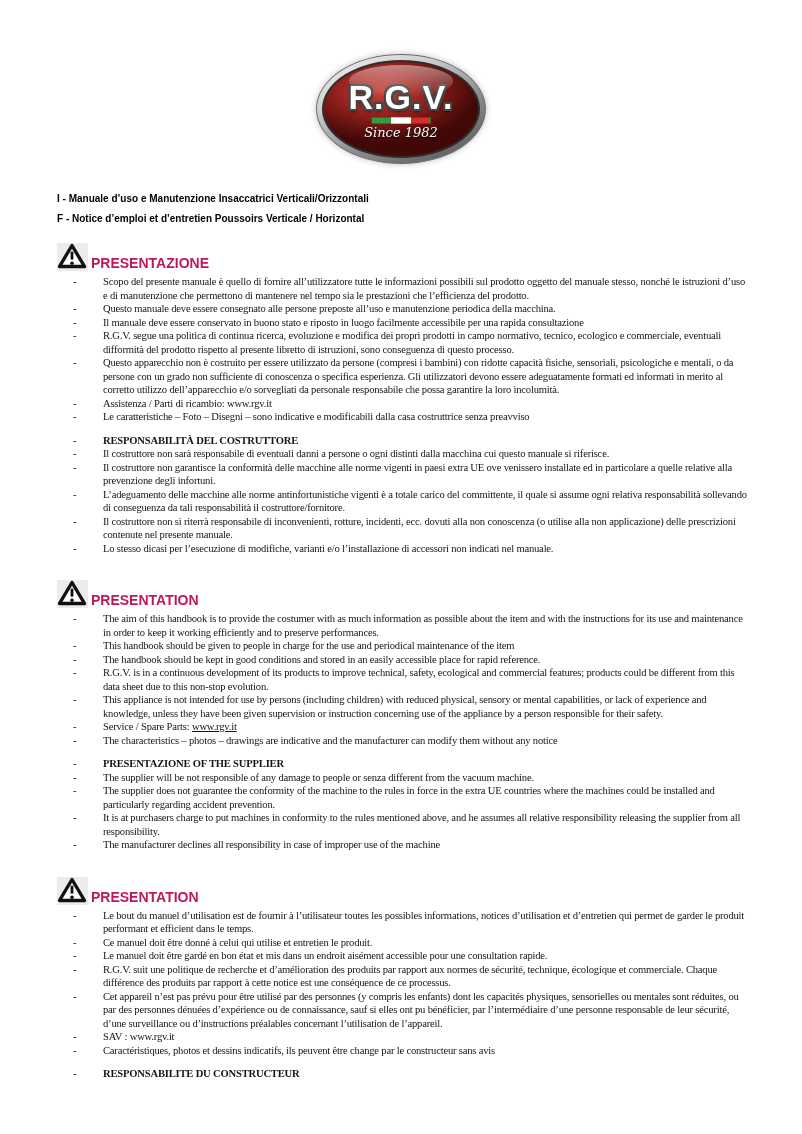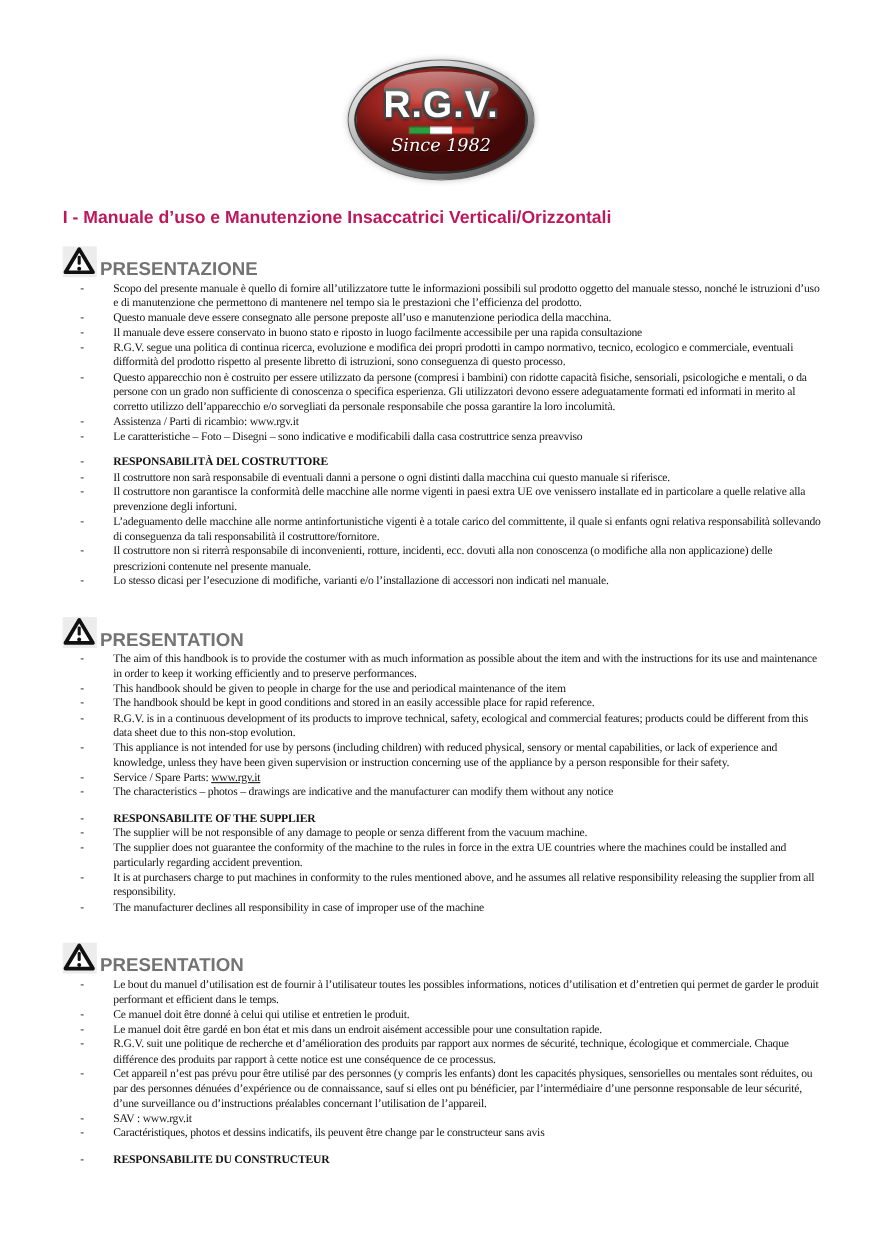--- a/index.html
+++ b/index.html
@@ -28,33 +28,33 @@
     border-radius:50%;
     background:linear-gradient(rgba(255,255,255,0.45), rgba(255,255,255,0));
     pointer-events:none;
   }
   .logo-brand {
     font-size:34px; font-weight:bold; letter-spacing:1px; color:#ffffff; line-height:1;
     text-shadow:-2px -2px 0 #454545, 2px -2px 0 #454545, -2px 2px 0 #454545, 2px 2px 0 #454545, 0 3px 3px rgba(0,0,0,0.55);
   }
   .logo-flag { width:58px; height:5px; margin:3px 0 2px 0; border:0.5px solid rgba(0,0,0,0.25); }
   .logo-tagline {
-    font-family:"DejaVu Serif", serif; font-style:italic; font-size:16px; color:#fff;
+    font-family:"DejaVu Serif", serif; font-style:italic; font-size:13px; color:#fff;
     text-shadow:0 1px 1px #000; line-height:1;
   }
   
   .titles { margin:25px 0 0 57px; }
-  .title-line { font-size:16px; font-weight:bold; line-height:19.5px; color:#be185d; }
+  .title-line { font-size:10px; font-weight:bold; line-height:19.5px; color:#000000; }
   
   .sections { margin-top:14px; }
   .section { margin-top:24px; }
   .section:first-child { margin-top:13px; }
   .section-head { display:flex; align-items:flex-end; gap:3px; margin-left:57px; height:29px; }
   .warn-box { width:31px; height:28px; background:#ececec; display:flex; align-items:flex-start; justify-content:flex-start; }
-  .section-title { font-size:17px; font-weight:bold; color:#737373; line-height:13px; padding-bottom:1px; }
+  .section-title { font-size:14px; font-weight:bold; color:#be185d; line-height:13px; padding-bottom:1px; }
   .bullets { margin:4px 0 0 73px; width:674px; }
   .bullet { display:flex; font-size:10.6px; line-height:13.5px; letter-spacing:-0.2px; color:#151515; }
   .bullet.bold .btext { font-weight:bold; }
   .bullet.gap { margin-top:10px; }
   .dash { width:30px; flex:none; }
   .btext { flex:1;font-family:Liberation Serif, serif; }
   .link { text-decoration:underline; cursor:pointer; }
 </style>
 </head>
 <body>
@@ -66,20 +66,21 @@
       <div class="logo-inner">
         <div class="logo-brand">R.G.V.</div>
         <div class="logo-flag" style="background:linear-gradient(90deg,#2e9e3e 0 33%,#ffffff 33% 67%,#d3302a 67% 100%);"></div>
         <div class="logo-tagline">Since 1982</div>
       </div>
     </div>
   </div>
 
   <div class="titles">
     <div class="title-line">I - Manuale d’uso e Manutenzione Insaccatrici Verticali/Orizzontali</div>
+    <div class="title-line">F - Notice d’emploi et d’entretien Poussoirs Verticale / Horizontal</div>
   </div>
 
   <div class="sections">
   <div class="section">
     <div class="section-head">
       <span class="warn-box">
         <svg width="30" height="27" viewBox="0 0 30 27" aria-hidden="true">
           <path d="M15 2.5 L27.5 23.5 L2.5 23.5 Z" fill="#ffffff" stroke="#111111" stroke-width="3.4" stroke-linejoin="round"></path>
           <rect x="13.6" y="8.5" width="2.8" height="8.2" rx="1.2" fill="#111111"></rect>
           <circle cx="15" cy="20.3" r="1.8" fill="#111111"></circle>
@@ -123,25 +124,25 @@
           <div class="bullet">
             <span class="dash">-</span>
             <span class="btext">Il costruttore non sarà responsabile di eventuali danni a persone o ogni distinti dalla macchina cui questo manuale si riferisce.</span>
           </div>
           <div class="bullet">
             <span class="dash">-</span>
             <span class="btext">Il costruttore non garantisce la conformità delle macchine alle norme vigenti in paesi extra UE ove venissero installate ed in particolare a quelle relative alla prevenzione degli infortuni.</span>
           </div>
           <div class="bullet">
             <span class="dash">-</span>
-            <span class="btext">L’adeguamento delle macchine alle norme antinfortunistiche vigenti è a totale carico del committente, il quale si enfants ogni relativa responsabilità sollevando di conseguenza da tali responsabilità il costruttore/fornitore.</span>
-          </div>
-          <div class="bullet">
-            <span class="dash">-</span>
-            <span class="btext">Il costruttore non si riterrà responsabile di inconvenienti, rotture, incidenti, ecc. dovuti alla non conoscenza (o modifiche alla non applicazione) delle prescrizioni contenute nel presente manuale.</span>
+            <span class="btext">L’adeguamento delle macchine alle norme antinfortunistiche vigenti è a totale carico del committente, il quale si assume ogni relativa responsabilità sollevando di conseguenza da tali responsabilità il costruttore/fornitore.</span>
+          </div>
+          <div class="bullet">
+            <span class="dash">-</span>
+            <span class="btext">Il costruttore non si riterrà responsabile di inconvenienti, rotture, incidenti, ecc. dovuti alla non conoscenza (o utilise alla non applicazione) delle prescrizioni contenute nel presente manuale.</span>
           </div>
           <div class="bullet">
             <span class="dash">-</span>
             <span class="btext">Lo stesso dicasi per l’esecuzione di modifiche, varianti e/o l’installazione di accessori non indicati nel manuale.</span>
           </div>
         </div>
   </div>
 
   <div class="section">
     <div class="section-head">
@@ -178,21 +179,21 @@
           <div class="bullet">
             <span class="dash">-</span>
             <span class="btext">Service / Spare Parts: <span class="link">www.rgv.it</span></span>
           </div>
           <div class="bullet">
             <span class="dash">-</span>
             <span class="btext">The characteristics – photos – drawings are indicative and the manufacturer can modify them without any notice</span>
           </div>
           <div class="bullet bold gap">
             <span class="dash">-</span>
-            <span class="btext">RESPONSABILITE OF THE SUPPLIER</span>
+            <span class="btext">PRESENTAZIONE OF THE SUPPLIER</span>
           </div>
           <div class="bullet">
             <span class="dash">-</span>
             <span class="btext">The supplier will be not responsible of any damage to people or senza different from the vacuum machine.</span>
           </div>
           <div class="bullet">
             <span class="dash">-</span>
             <span class="btext">The supplier does not guarantee the conformity of the machine to the rules in force in the extra UE countries where the machines could be installed and particularly regarding accident prevention.</span>
           </div>
           <div class="bullet">

